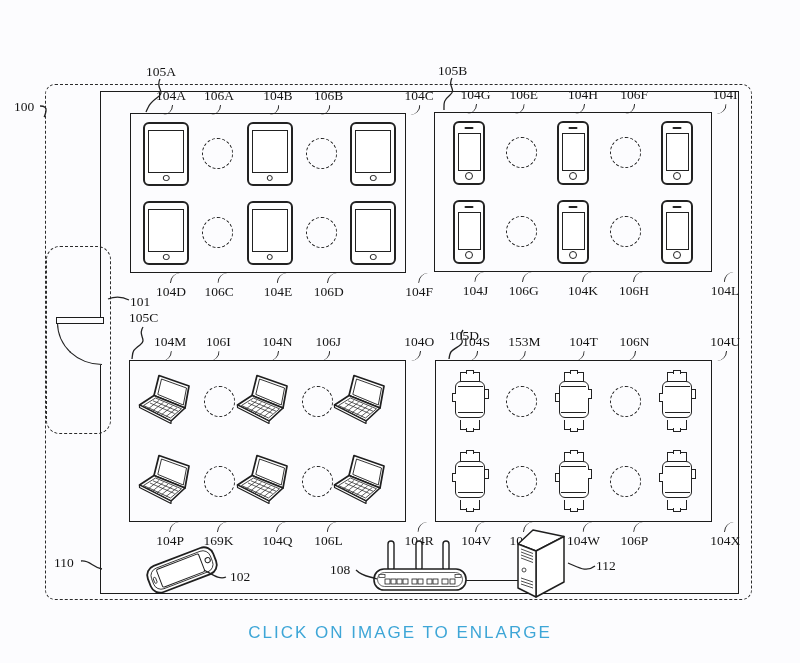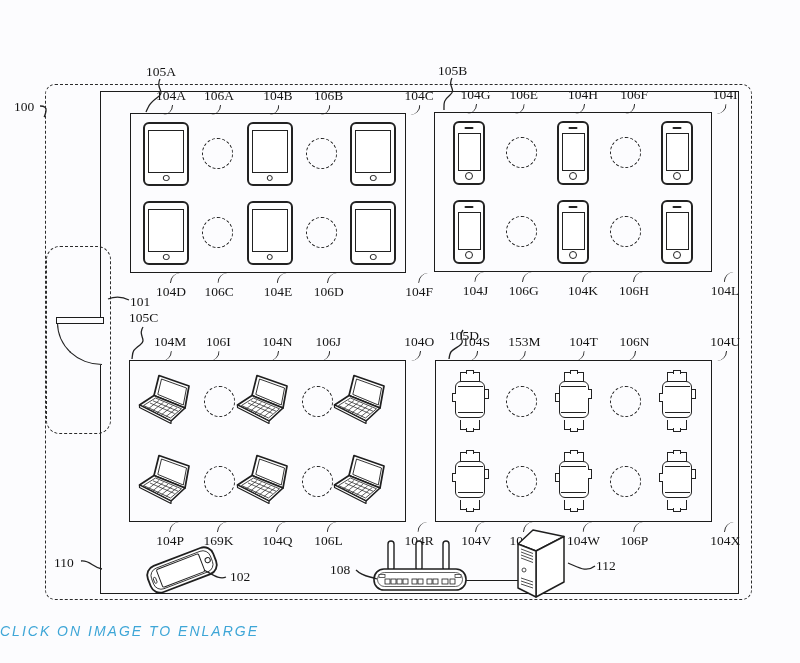--- a/index.html
+++ b/index.html
@@ -5,22 +5,22 @@
   html,body{margin:0;padding:0;background:#fcfcfe;}
   #stage{position:relative;width:800px;height:663px;background:#fcfcfe;overflow:hidden;
          font-family:"Liberation Serif", serif;color:#151515;}
   
   #fig-title{position:absolute;top:18px;left:0;width:100%;text-align:center;
     font-family:"Liberation Sans",sans-serif;font-weight:300;font-size:31px;
     letter-spacing:2px;color:#15151d;}
   #watermark{position:absolute;top:328px;left:50%;transform:translateX(-50%);margin-left:12px;
     font-family:"Liberation Sans",sans-serif;font-weight:300;font-size:55px;color:#0a0a12;
     white-space:nowrap;z-index:60;letter-spacing:1px;}
-  #caption{position:absolute;top:623px;left:0;width:100%;
-    font-family:"Liberation Sans",sans-serif;font-size:14px;letter-spacing:2px;color:#3ea6d7;font-style:italic;}
+  #caption{position:absolute;top:623px;left:0;width:100%;text-align:center;
+    font-family:"Liberation Sans",sans-serif;font-size:17px;letter-spacing:2px;color:#3ea6d7;}
   
   #outer-box{position:absolute;left:45px;top:84px;width:705px;height:514px;
     border:1.6px dashed #2b2b2b;border-radius:10px;z-index:1;}
   #room-box{position:absolute;left:100px;top:91px;width:637px;height:501px;
     border:1.6px solid #1c1c1c;z-index:2;background:transparent;}
   #door-gap{position:absolute;left:96px;top:320px;width:8px;height:45px;background:#fcfcfe;z-index:3;}
   #door-panel{position:absolute;left:56px;top:317px;width:46px;height:5px;
     border:1.3px solid #1c1c1c;background:#fcfcfe;z-index:5;}
   #door-arc{position:absolute;left:57px;top:323px;width:44px;height:41px;
     border-left:1.3px solid #1c1c1c;border-bottom:1.3px solid #1c1c1c;

